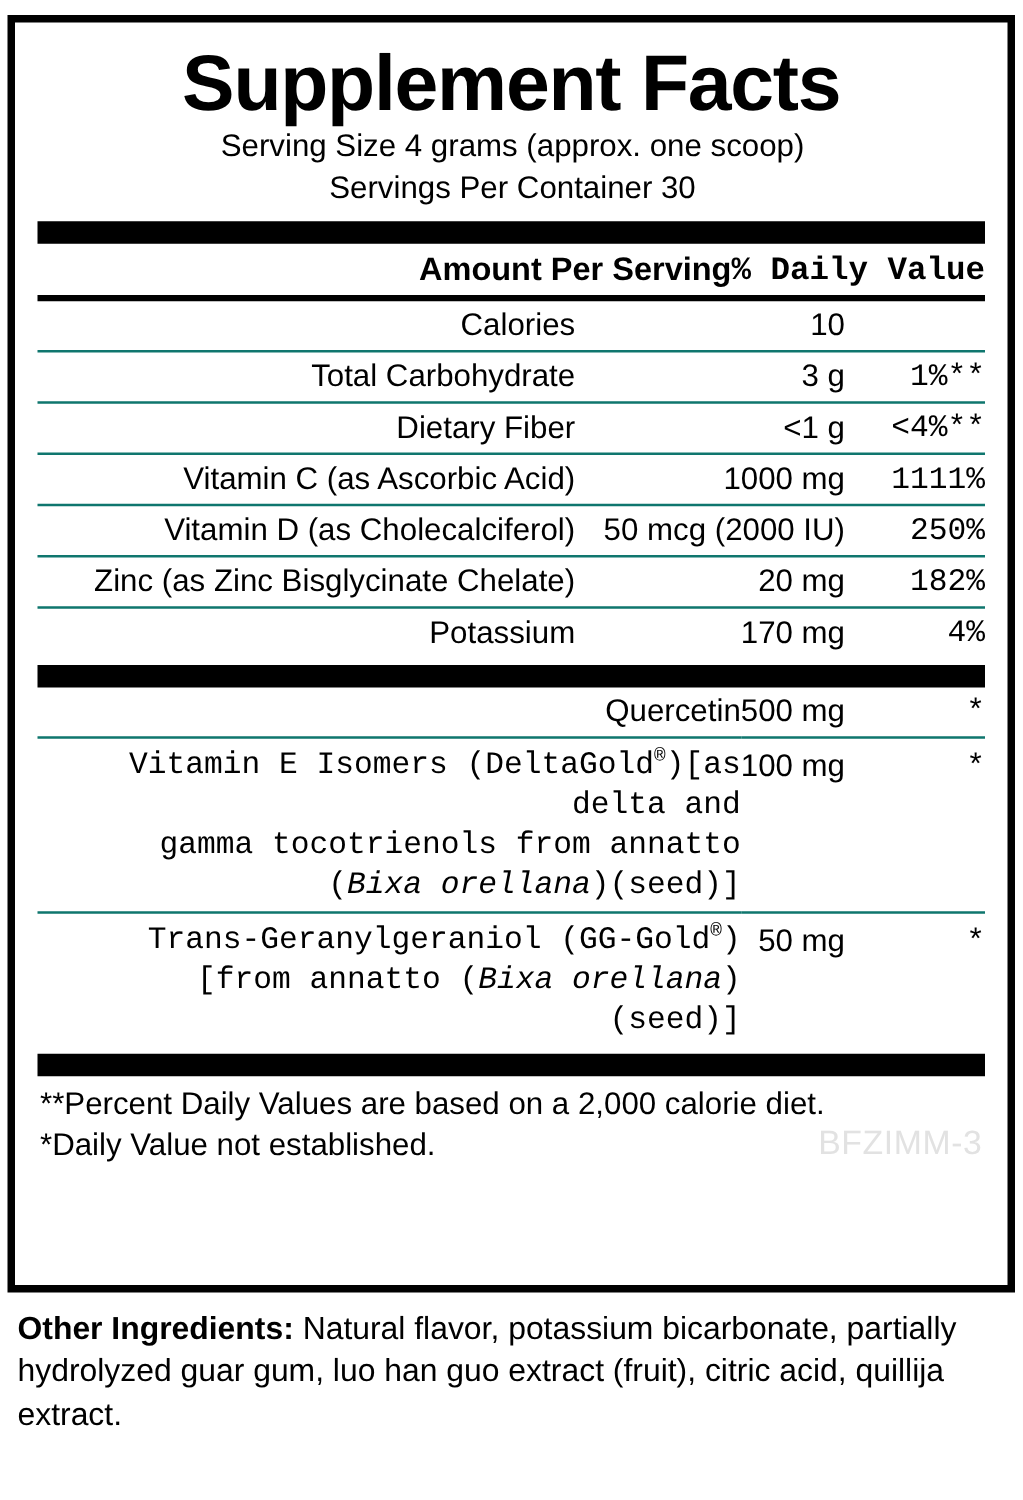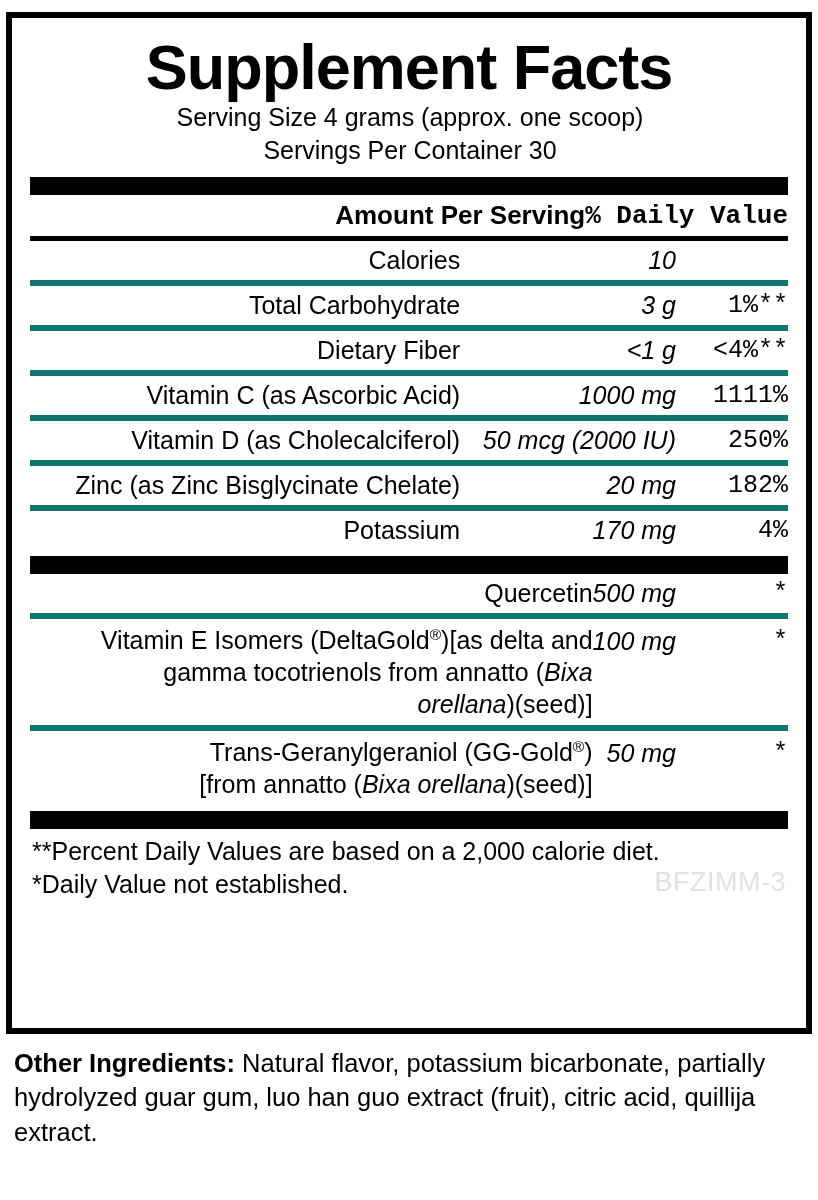--- a/index.html
+++ b/index.html
@@ -66,32 +66,33 @@
     padding: 5px 0 5px 0;
     vertical-align: bottom;
   }
   .hdr td {
     font-weight: bold;
     font-size: 26px;
     padding-top: 6px;
     padding-bottom: 6px;
   }
   .col-name { text-align: right; }
-  .col-amt  { text-align: right; white-space: nowrap; padding-right: 6px; font-style: italic; }
+  .col-amt  { text-align: right; white-space: nowrap; padding-right: 6px; }
   .col-dv   { text-align: right; white-space: nowrap; width: 112px; font-family: Liberation Mono, monospace; }
   .row-sep td {
-    border-top: 6px solid #0f766e;
+    border-top: 2px solid #0f766e;
   }
   .indent { padding-left: 20px; }
   .indent2 { padding-left: 34px; }
   .star { font-size: 25px; }
   sup { font-size: 0.62em; vertical-align: super; line-height: 0; }
   .ital { font-style: italic; }
   .multiline-name {
     line-height: 1.28;
+    font-family: Liberation Mono, monospace;
   }
   .footnotes {
     font-size: 25px;
     line-height: 1.3;
     padding-top: 6px;
     position: relative;
   }
   .footnotes div { padding-left: 2px; }
   .lotcode {
     position: absolute;

